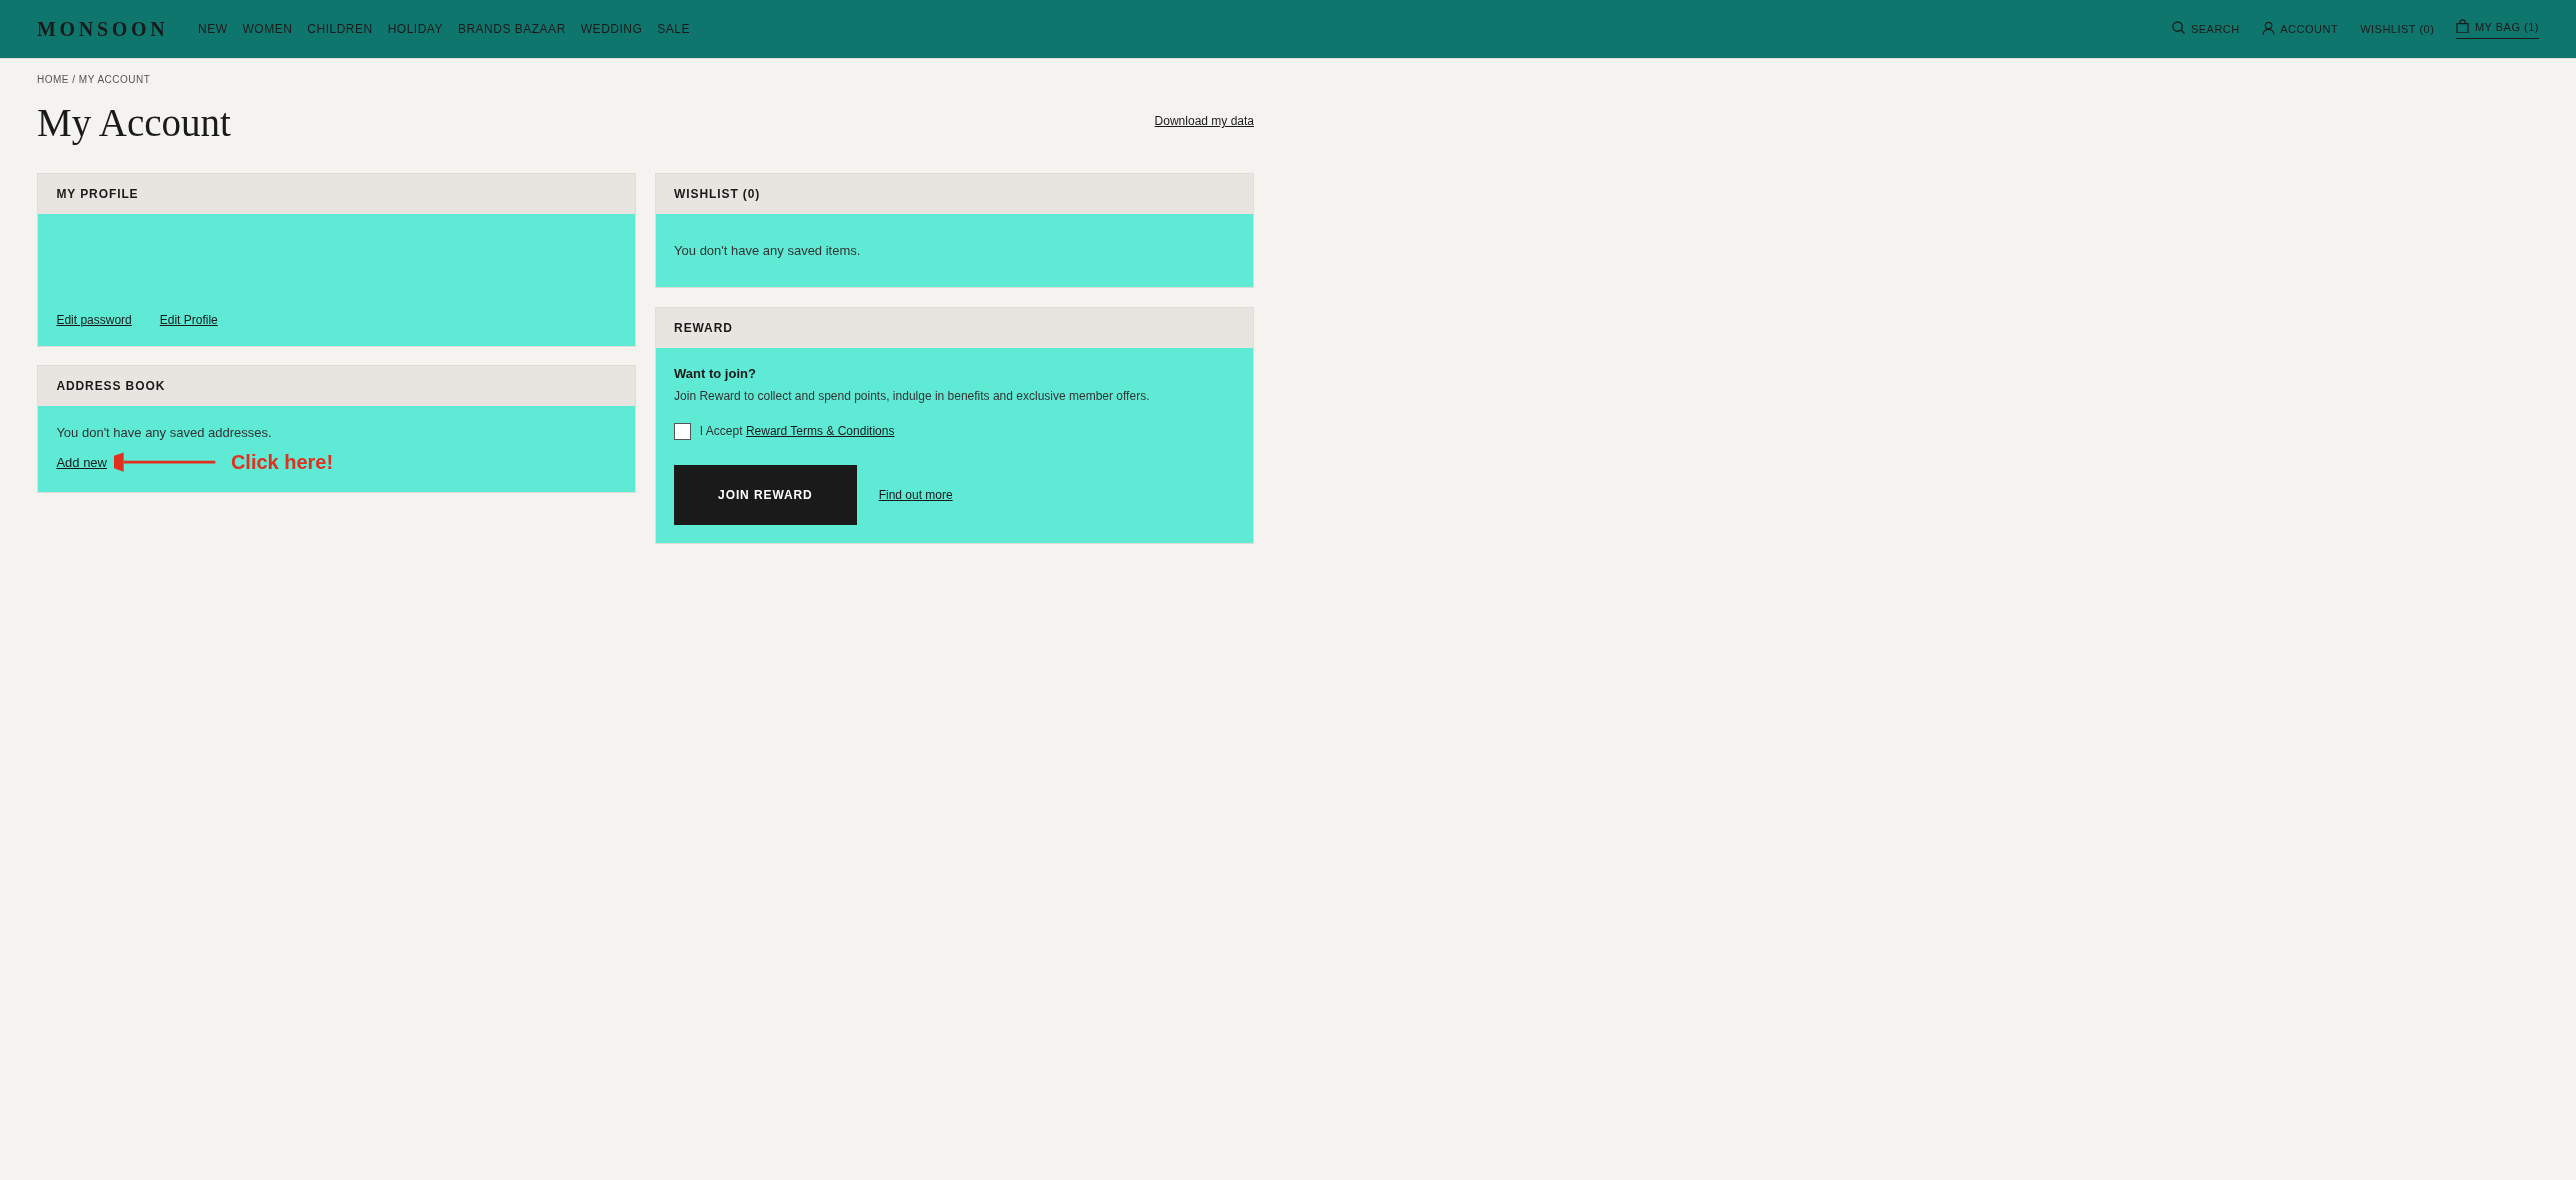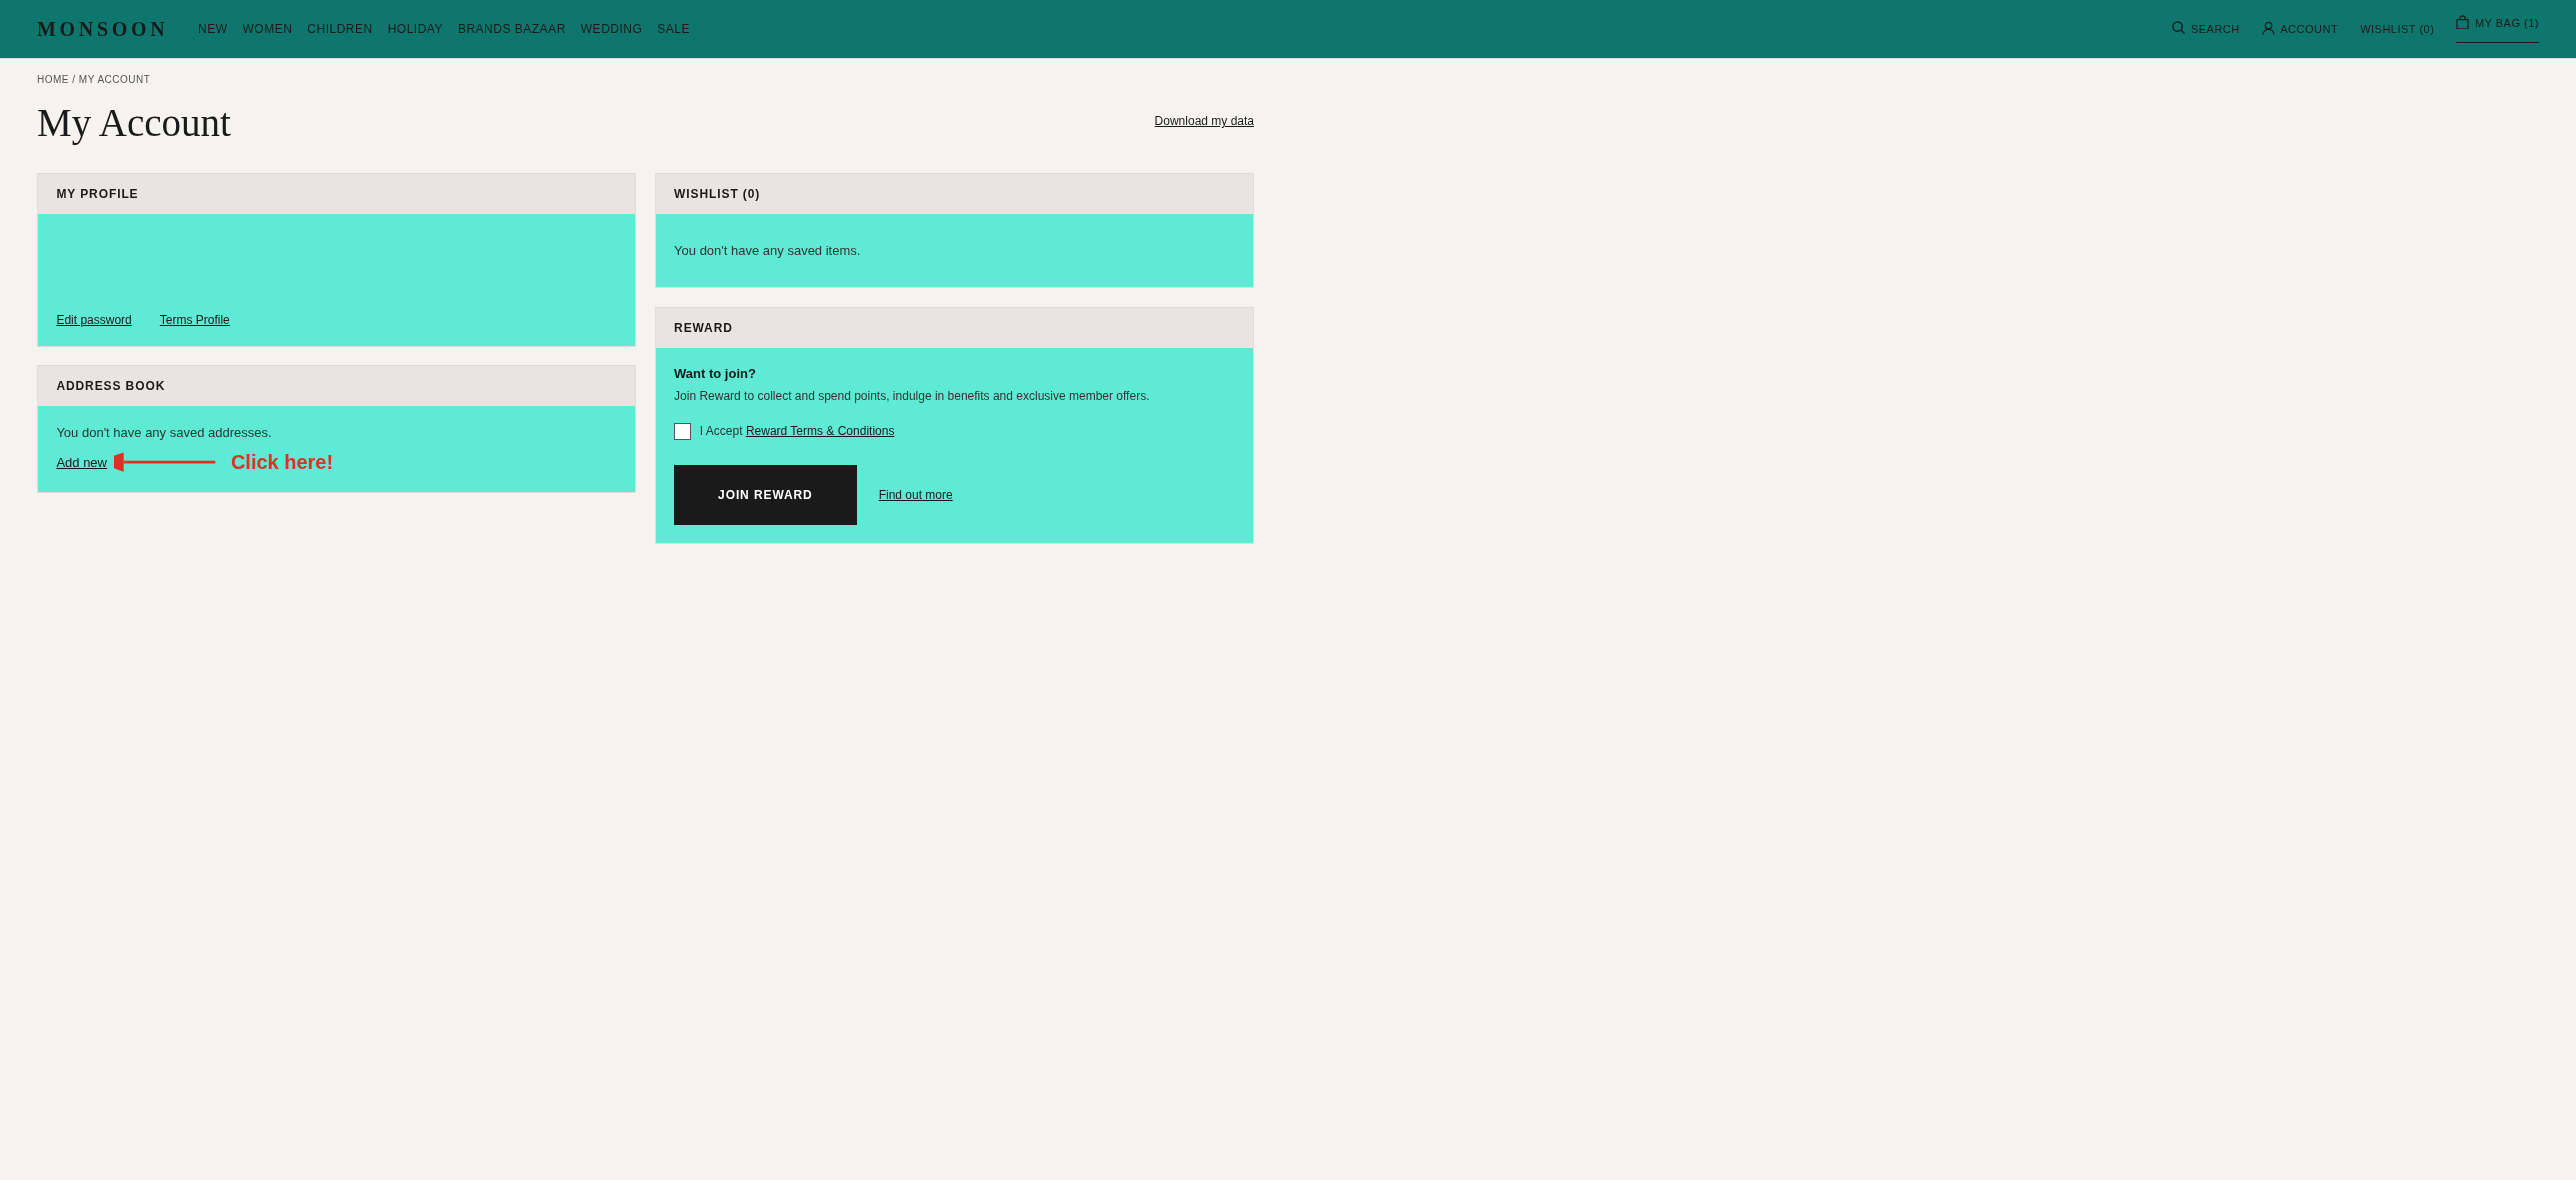--- a/index.html
+++ b/index.html
@@ -57,21 +57,21 @@
       font-size: 11px;
       letter-spacing: 0.5px;
       font-family: Arial, sans-serif;
       text-transform: uppercase;
       cursor: pointer;
       text-decoration: none;
       color: #1a1a1a;
     }
     .header-action.bag {
       border-bottom: 1.8px solid #1a1a1a;
-      padding-bottom: 11px;
+      padding-bottom: 3px;
       justify-content: center;
     }
 
     
     .breadcrumb {
       padding: 14.8px 37px;
       font-size: 10px;
       color: #555;
       font-family: Arial, sans-serif;
       letter-spacing: 0.5px;
@@ -330,21 +330,21 @@
   <div class="two-col">
 
     <div class="left-column">
 
       <div class="section-card">
         <div class="section-header">MY PROFILE</div>
         <div class="section-body">
           <div class="profile-empty-space"></div>
           <div class="profile-actions">
             <a>Edit password</a>
-            <a>Terms Profile</a>
+            <a>Edit Profile</a>
           </div>
         </div>
       </div>
 
       <div class="section-card">
         <div class="section-header">ADDRESS BOOK</div>
         <div class="section-body">
           <div class="address-text">You don't have any saved addresses.</div>
           <div class="click-here-annotation">
             <a class="add-new-link">Add new</a>

